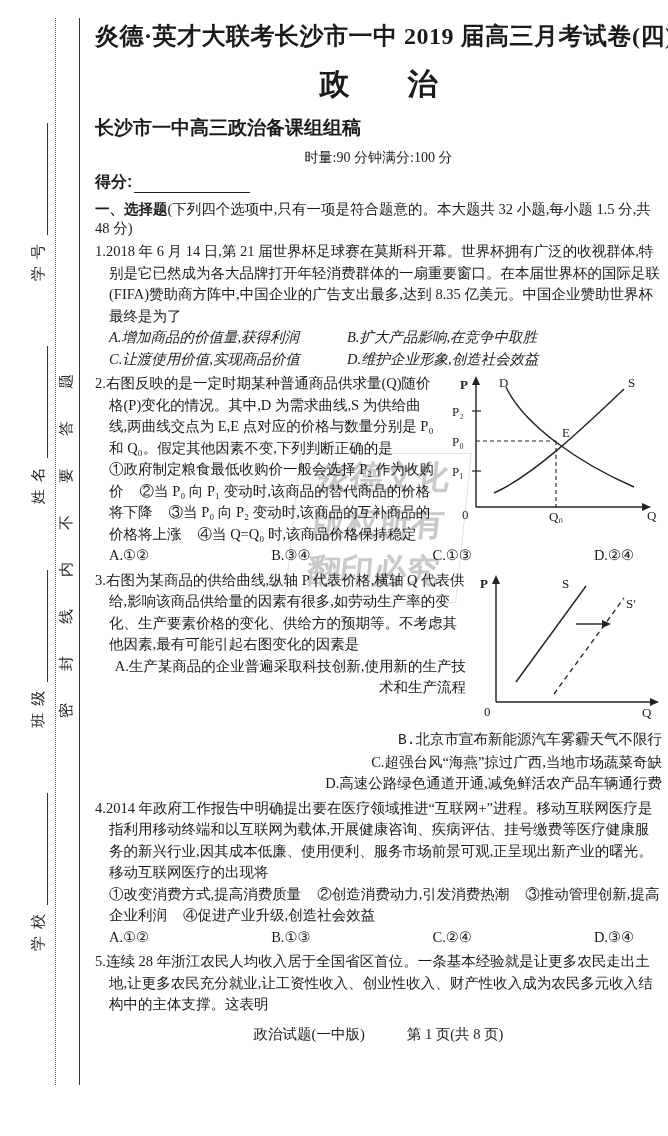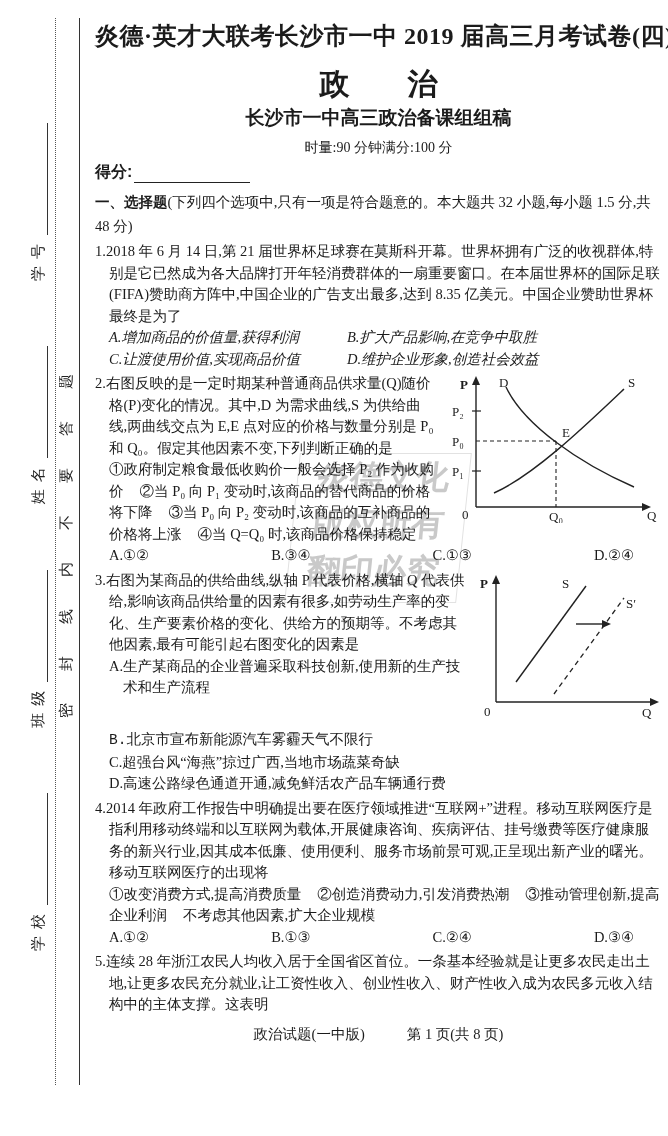--- a/index.html
+++ b/index.html
@@ -59,46 +59,46 @@
   }
 
   .exam-title {
     font-size:24px; font-weight:bold; text-align:center;
     white-space:nowrap; letter-spacing:0.5px;
   }
   .subject { text-align:center; margin-top:12px;
     font-family:"Liberation Sans","DejaVu Sans",sans-serif; }
   .subject span { font-size:30px; font-weight:bold; letter-spacing:58px; padding-left:58px; }
   .subtitle {
-    text-align:center; 
+    margin-top:10px;
     font-size:19px; font-weight:bold;
     font-family:"Liberation Sans","DejaVu Sans",sans-serif;
   }
   .meta { margin-top:8px; display:flex; justify-content:center; font-size:14px; }
   .score-row {
     margin-top:5px; display:flex; align-items:flex-end;
     font-size:16px; font-weight:bold;
     font-family:"Liberation Sans","DejaVu Sans",sans-serif;
   }
   .score-blank { width:116px; height:16px; border-bottom:1px solid #222; margin-left:2px; }
 
-  .sec-heading { margin-top:7px; font-size:14.5px; line-height:24px; }
+  .sec-heading { margin-top:7px; font-size:14.5px; line-height:19px; }
   .sec-heading .b { font-weight:bold; }
 
   .q { margin-top:3px; font-size:14.5px; line-height:21.5px; }
   .stem { padding-left:14px; text-indent:-14px; }
   .items { padding-left:14px; }
   .items span { margin-right:16px; }
   .optgrid2 { padding-left:14px; display:grid; grid-template-columns:238px 1fr;font-style:italic; }
   .optrow4 {
     padding-left:14px; padding-right:28px;
     display:flex; justify-content:space-between; clear:right;
   }
   .optlist { padding-left:14px; }
-  .optlist p { padding-left:14px; text-indent:-14px; }
+  .optlist p { padding-left:14px; text-indent:-14px;text-align:right; }
   .clr { clear:right;font-family:Liberation Mono, monospace; }
 
   .graph { float:right; margin:2px 0 2px 6px; }
   .graph svg text {
     font-family:"Liberation Serif","DejaVu Serif",serif;
     font-size:13px; fill:#1b1b1b;
   }
 
   .footer {
     margin-top:9px; display:flex; justify-content:center; gap:42px;
@@ -226,21 +226,21 @@
       <p>A.生产某商品的企业普遍采取科技创新,使用新的生产技术和生产流程</p>
       <p class="clr">B.北京市宣布新能源汽车雾霾天气不限行</p>
       <p>C.超强台风“海燕”掠过广西,当地市场蔬菜奇缺</p>
       <p>D.高速公路绿色通道开通,减免鲜活农产品车辆通行费</p>
     </div>
   </div>
 
   <div class="q">
     <p class="stem"><span>4.</span><span>2014 年政府工作报告中明确提出要在医疗领域推进“互联网+”进程。移动互联网医疗是指利用移动终端和以互联网为载体,开展健康咨询、疾病评估、挂号缴费等医疗健康服务的新兴行业,因其成本低廉、使用便利、服务市场前景可观,正呈现出新产业的曙光。移动互联网医疗的出现将</span></p>
     <p class="items">
-      <span>①改变消费方式,提高消费质量</span><span>②创造消费动力,引发消费热潮</span><span>③推动管理创新,提高企业利润</span><span>不考虑其他因素,扩大企业规模</span>
+      <span>①改变消费方式,提高消费质量</span><span>②创造消费动力,引发消费热潮</span><span>③推动管理创新,提高企业利润</span><span>④促进产业升级,创造社会效益</span>
     </p>
     <div class="optrow4">
       <span>A.①②</span>
       <span>B.①③</span>
       <span>C.②④</span>
       <span>D.③④</span>
     </div>
   </div>
 
   <div class="q">

